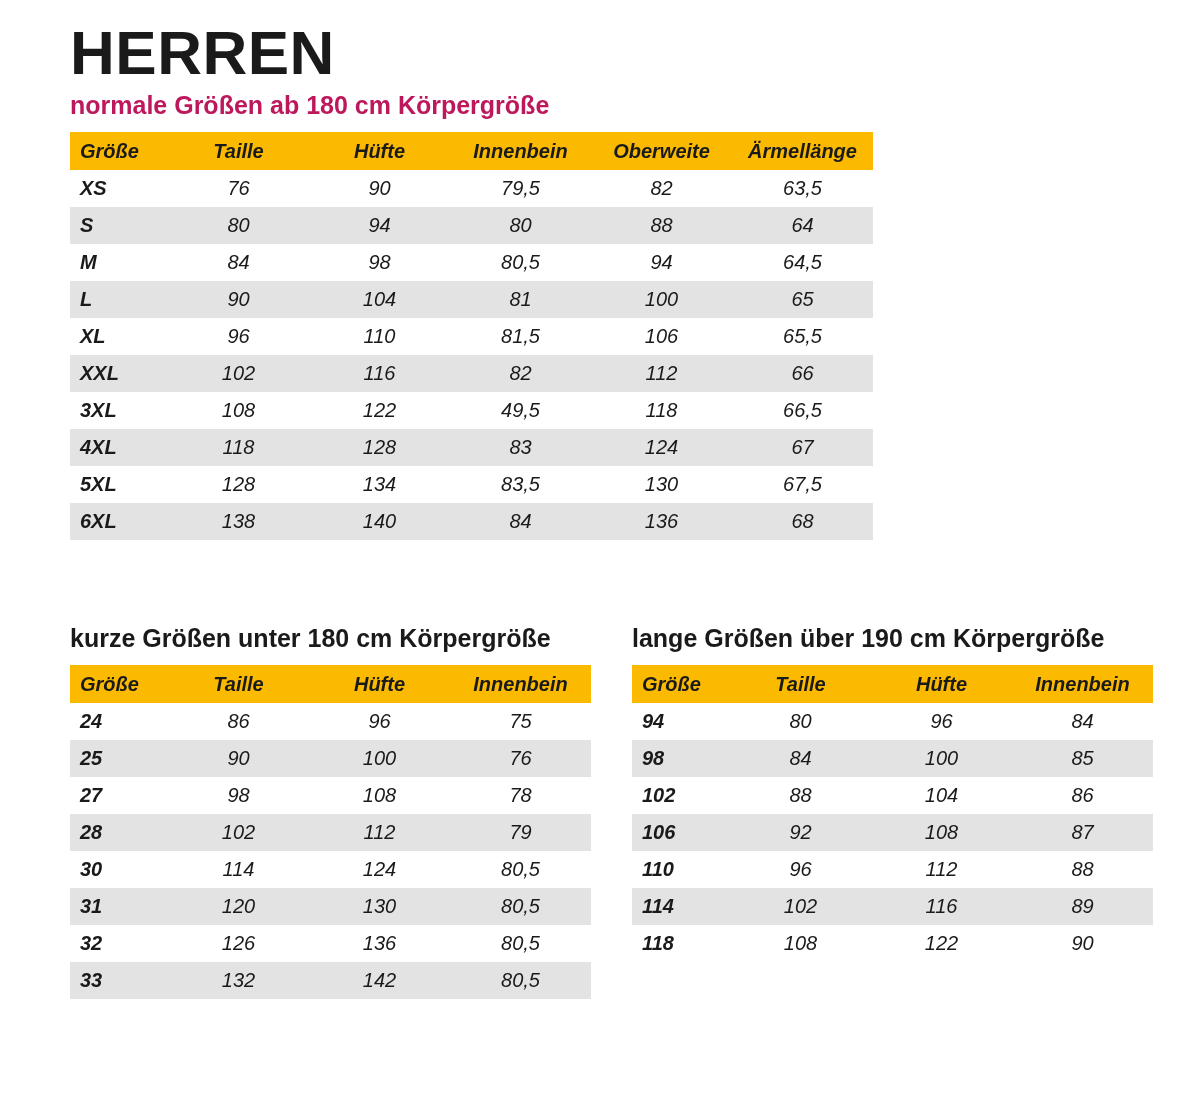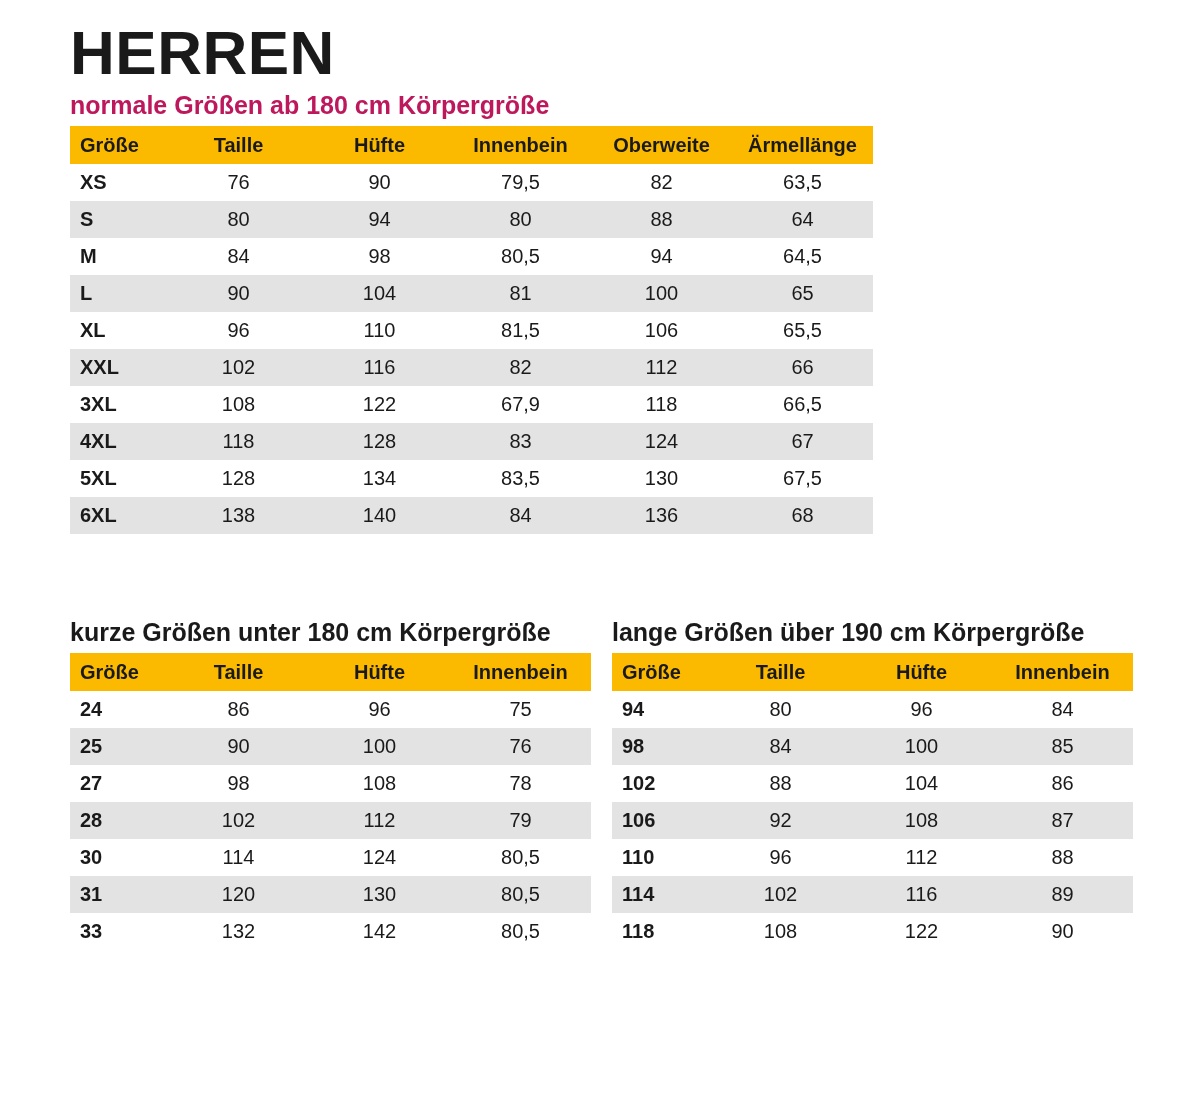--- a/index.html
+++ b/index.html
@@ -13,39 +13,39 @@
   .page { padding: 20px 0 0 70px; }
   .page-title {
     font-size: 62px; font-weight: bold; line-height: 1.05;
     margin: 0; letter-spacing: 0.5px; color: #1a1a1a;
   }
   .page-subtitle {
     font-size: 25px; font-weight: bold; margin: 6px 0 0 0; color: #be185d;
   }
   table.size-table {
     border-collapse: collapse; table-layout: fixed;
-    margin-top: 6px; border-spacing: 0;
+    margin-top: 12px; border-spacing: 0; font-style: italic;
   }
   .size-table th, .size-table td {
     height: 37px; padding: 0; font-size: 20px; color: #1a1a1a;
     white-space: nowrap; overflow: hidden;
   }
   .size-table thead th {
     background: var(--accent, #FBBA00);
     height: 38px; font-weight: bold;
   }
   .size-table th:first-child, .size-table td:first-child {
     width: 98px; text-align: left; padding-left: 10px; font-weight: bold;
   }
   .size-table th:not(:first-child), .size-table td:not(:first-child) {
     width: 141px; text-align: center;
   }
   .size-table td:not(:first-child) { font-weight: normal; }
   .size-table tbody tr:nth-child(even) td { background: var(--stripe, #E3E3E3); }
-  .bottom-grid { display: flex; gap: 21px; margin-top: 84px; }
+  .bottom-grid { display: flex; gap: 41px; margin-top: 84px; }
   .section-heading {
     font-size: 25px; font-weight: bold; margin: 0; color: #1a1a1a;
   }
 </style>
 </head>
 <body>
 
 <div class="page">
 
   <h1 class="page-title">HERREN</h1>
@@ -108,21 +108,21 @@
           <td>102</td>
           <td>116</td>
           <td>82</td>
           <td>112</td>
           <td>66</td>
         </tr>
         <tr>
           <td>3XL</td>
           <td>108</td>
           <td>122</td>
-          <td>67,9</td>
+          <td>49,5</td>
           <td>118</td>
           <td>66,5</td>
         </tr>
         <tr>
           <td>4XL</td>
           <td>118</td>
           <td>128</td>
           <td>83</td>
           <td>124</td>
           <td>67</td>
@@ -190,20 +190,26 @@
               <td>124</td>
               <td>80,5</td>
             </tr>
             <tr>
               <td>31</td>
               <td>120</td>
               <td>130</td>
               <td>80,5</td>
             </tr>
             <tr>
+              <td>32</td>
+              <td>126</td>
+              <td>136</td>
+              <td>80,5</td>
+            </tr>
+            <tr>
               <td>33</td>
               <td>132</td>
               <td>142</td>
               <td>80,5</td>
             </tr>
           </tbody>
       </table>
     </div>
 
     <div class="bottom-col">

